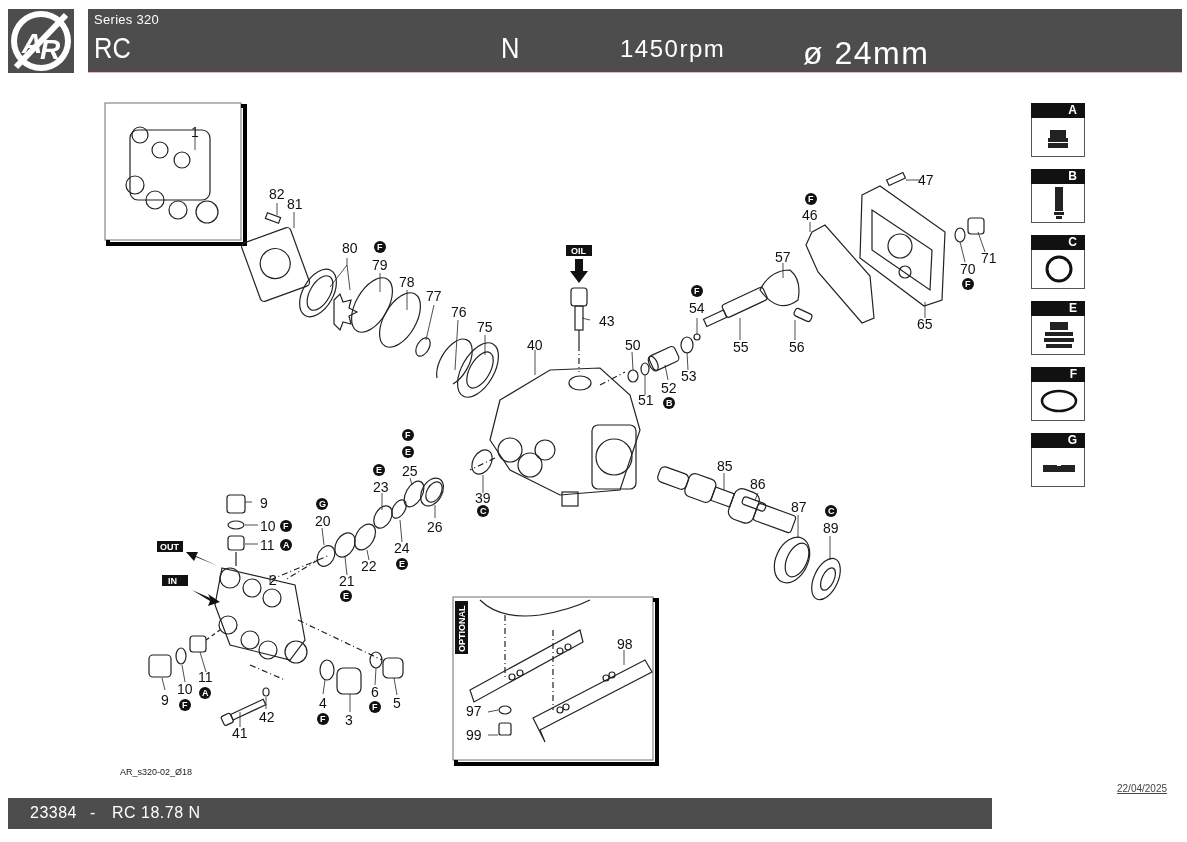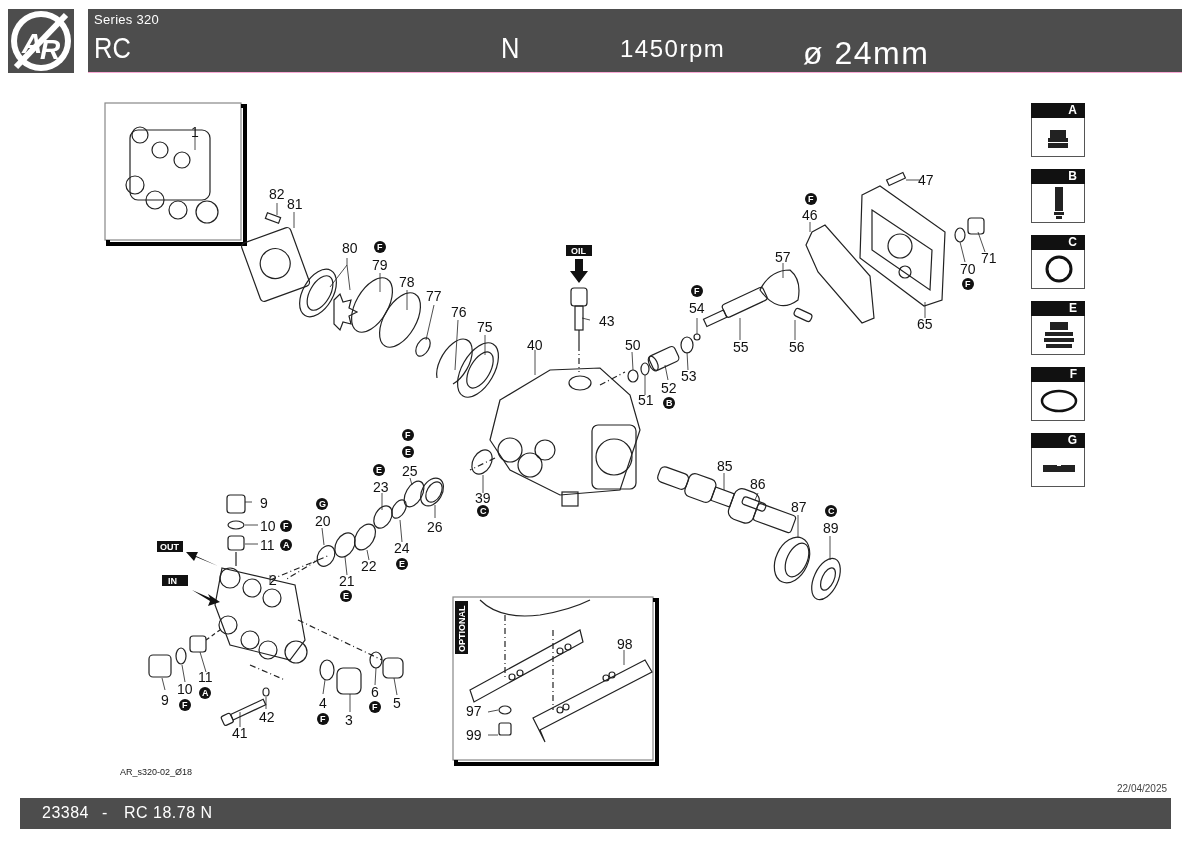--- a/index.html
+++ b/index.html
@@ -11,22 +11,22 @@
   .header .variant{position:absolute;left:413px;top:22px;font-size:30px;transform:scaleX(0.85);transform-origin:left top;}
   .header .rpm{position:absolute;left:513px;top:26px;font-size:24px;letter-spacing:1.5px;margin-left:19px;}
   .header .bore{position:absolute;left:715px;top:26px;font-size:32px;letter-spacing:1.5px;}
   .legend{position:absolute;left:1031px;width:54px;}
   .legend .lhead{height:15px;background:#111;color:#fff;font-size:12px;font-weight:bold;text-align:right;padding-right:8px;line-height:15px;}
   .legend .lbody{height:38px;border:1px solid #555;border-top:none;background:#fff;position:relative;}
   .legend .lbody svg{position:absolute;left:0;top:0;}
   .diagram{position:absolute;left:0;top:0;}
   .lbl{font-family:"Liberation Sans","DejaVu Sans",sans-serif;font-size:14px;fill:#111;}
   .code{position:absolute;left:105px;top:767px;font-size:9px;color:#222;margin-left:15px;}
-  .date{position:absolute;left:1117px;top:783px;font-size:10px;color:#444;}
-  .footer{position:absolute;left:20px;top:798px;width:1151px;height:31px;background:#4d4d4d;color:#fff;}
+  .date{position:absolute;left:1117px;top:783px;font-size:10px;color:#444;text-decoration:underline;}
+  .footer{position:absolute;left:8px;top:798px;width:984px;height:31px;background:#4d4d4d;color:#fff;}
   .footer span{position:absolute;top:6px;font-size:16px;letter-spacing:0.5px;}
   .tag{font-family:"Liberation Sans","DejaVu Sans",sans-serif;font-size:9px;font-weight:bold;fill:#fff;}
   .badge-t{font-family:"Liberation Sans","DejaVu Sans",sans-serif;font-size:9px;font-weight:bold;fill:#fff;}
 </style>
 </head>
 <body>
 
 <div class="logo">
   <svg width="66" height="64" viewBox="0 0 66 64">
     <circle cx="33" cy="32" r="30" fill="#fff"></circle>

